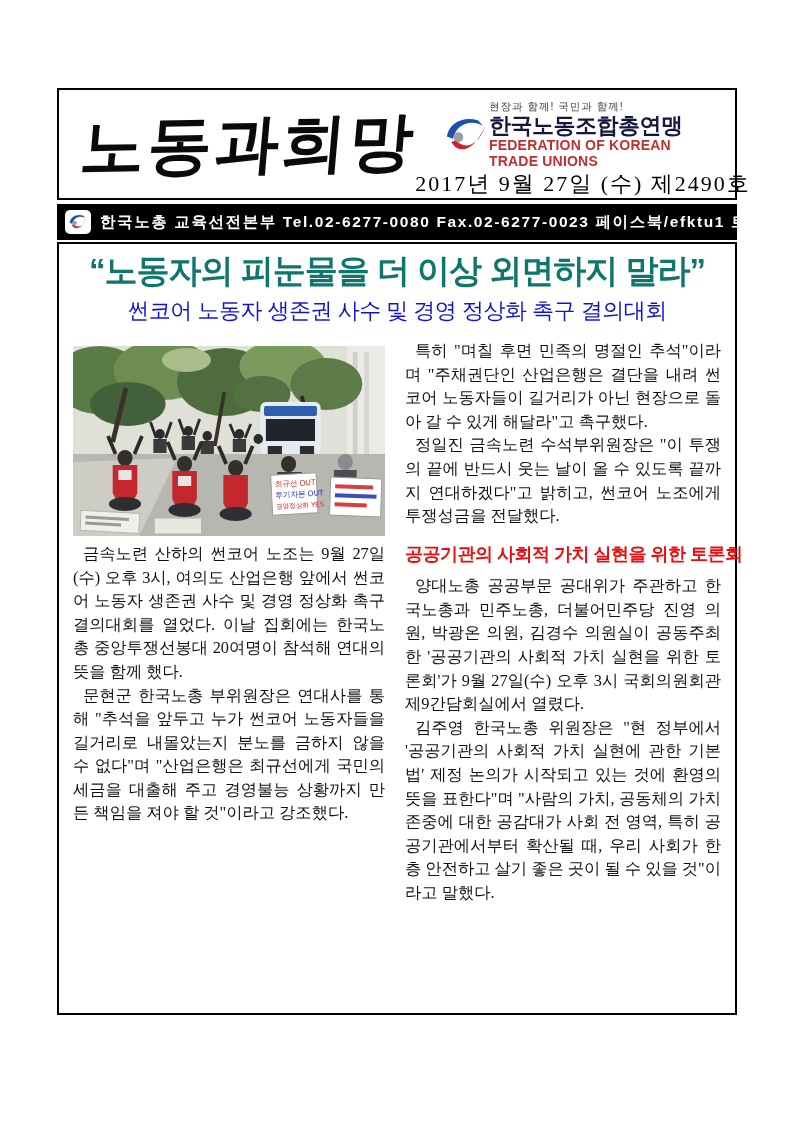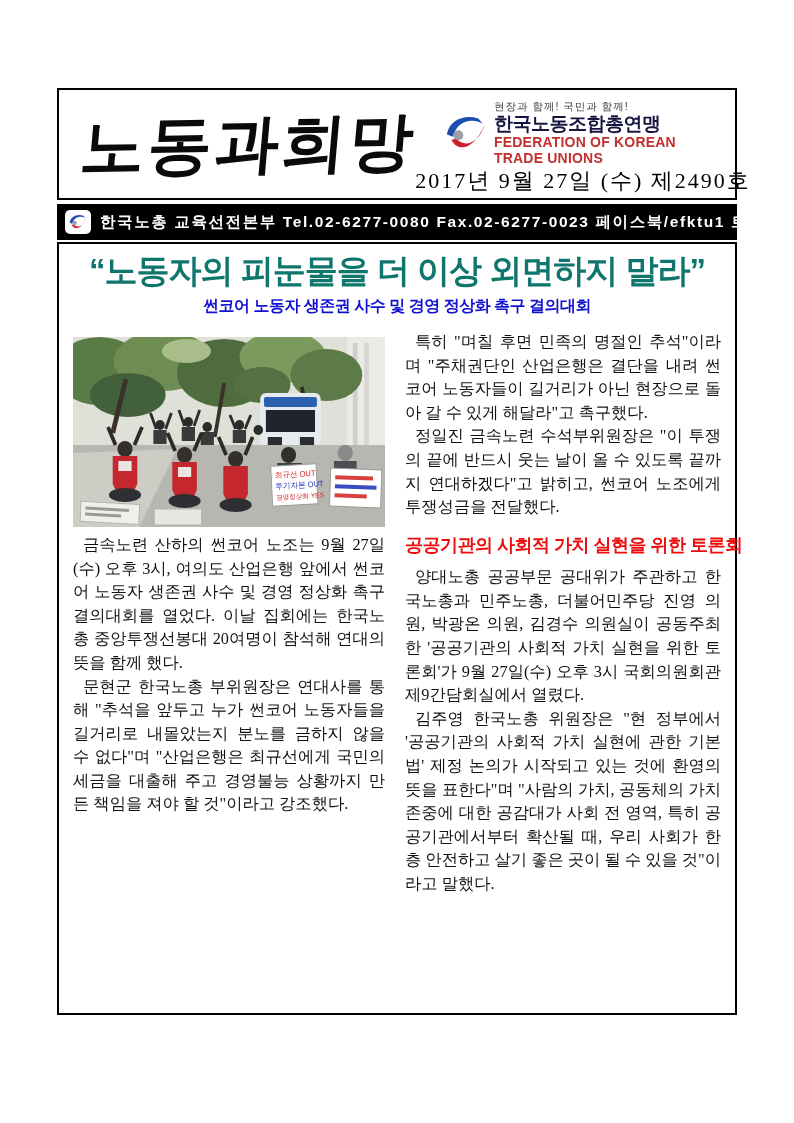--- a/index.html
+++ b/index.html
@@ -25,25 +25,25 @@
   .calligraphy {
     font-family: "Liberation Serif", "DejaVu Serif", serif;
     font-size: 64px; font-weight: bold; color: #0a0a0a;
     letter-spacing: 3px; transform: skewX(-6deg) rotate(-1deg);
     white-space: nowrap;
   }
   .masthead-right {
     width: 292px; padding: 10px 12px 6px 0;
     display: flex; flex-direction: column; align-items: center;
   }
-  .org-row { display: flex; align-items: center; gap: 5px; }
+  .org-row { display: flex; align-items: center; }
   .org-logo { width: 46px; height: 42px; flex: 0 0 auto; }
   .org-text { text-align: left; }
   .org-tagline { font-family: "Liberation Sans", sans-serif; font-size: 10.5px; color: #3c3c3c; letter-spacing: 1px; }
-  .org-name-ko { font-family: "Liberation Sans", sans-serif; font-size: 19px; font-weight: bold; color: #15153f; line-height: 1.05; letter-spacing: -0.5px; }
+  .org-name-ko { font-family: "Liberation Sans", sans-serif; font-size: 22px; font-weight: bold; color: #15153f; line-height: 1.05; letter-spacing: -0.5px; }
   .org-name-en { font-family: "Liberation Sans", sans-serif; font-size: 14px; font-weight: bold; color: #c03030; letter-spacing: 0.2px; }
   .issue-date {
     font-size: 22px; color: #000;
     letter-spacing: 2px; white-space: nowrap;
   }
 
   
   .contact-bar {
     position: absolute; left: 57px; top: 204px;
     width: 680px; height: 36px;
@@ -69,22 +69,22 @@
     padding: 8px 14px 10px;
   }
   .headline {
     font-family: "Liberation Sans", "DejaVu Sans", sans-serif;
     text-align: center; color: #0f766e; font-weight: 700;
     font-size: 33px; letter-spacing: -1px; line-height: 1.15;
     white-space: nowrap;
   }
   .subheadline {
     font-family: "Liberation Sans", "DejaVu Sans", sans-serif;
-    text-align: center; color: #1212d2; font-weight: 700;
-    font-size: 16px; margin-top: 6px; letter-spacing: -0.5px;
+    text-align: center; color: #1212d2; font-weight: 400;
+    font-size: 22px; margin-top: 6px; letter-spacing: -0.5px;
     white-space: nowrap;
   }
   .columns { display: flex; gap: 20px; margin-top: 13px; }
   .col {
     width: 316px; font-size: 16.3px; line-height: 23.6px;
     text-align: justify; color: #111;
     word-break: break-all;
   }
   .col p { text-indent: 10px; }
   .photo-frame { margin: 7px 0 6px; line-height: 0; }

